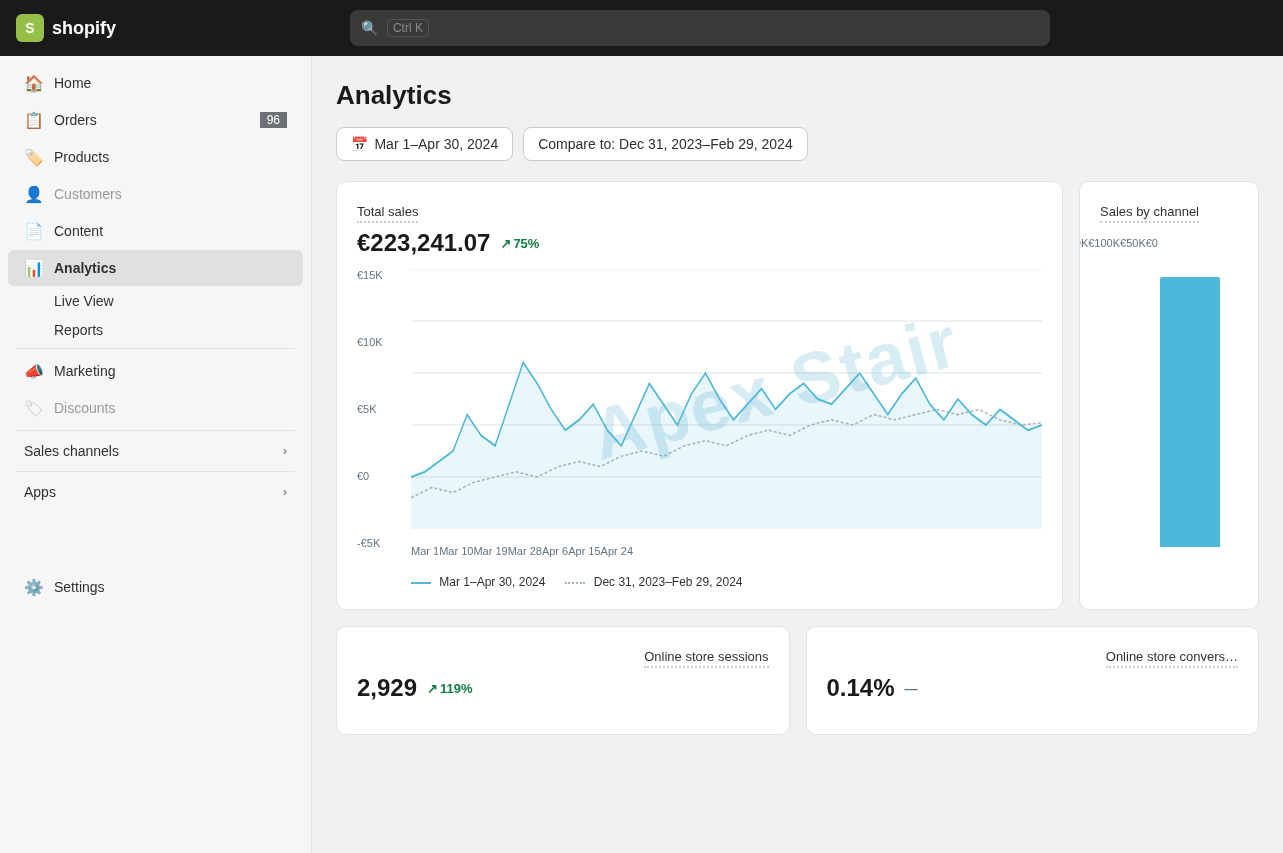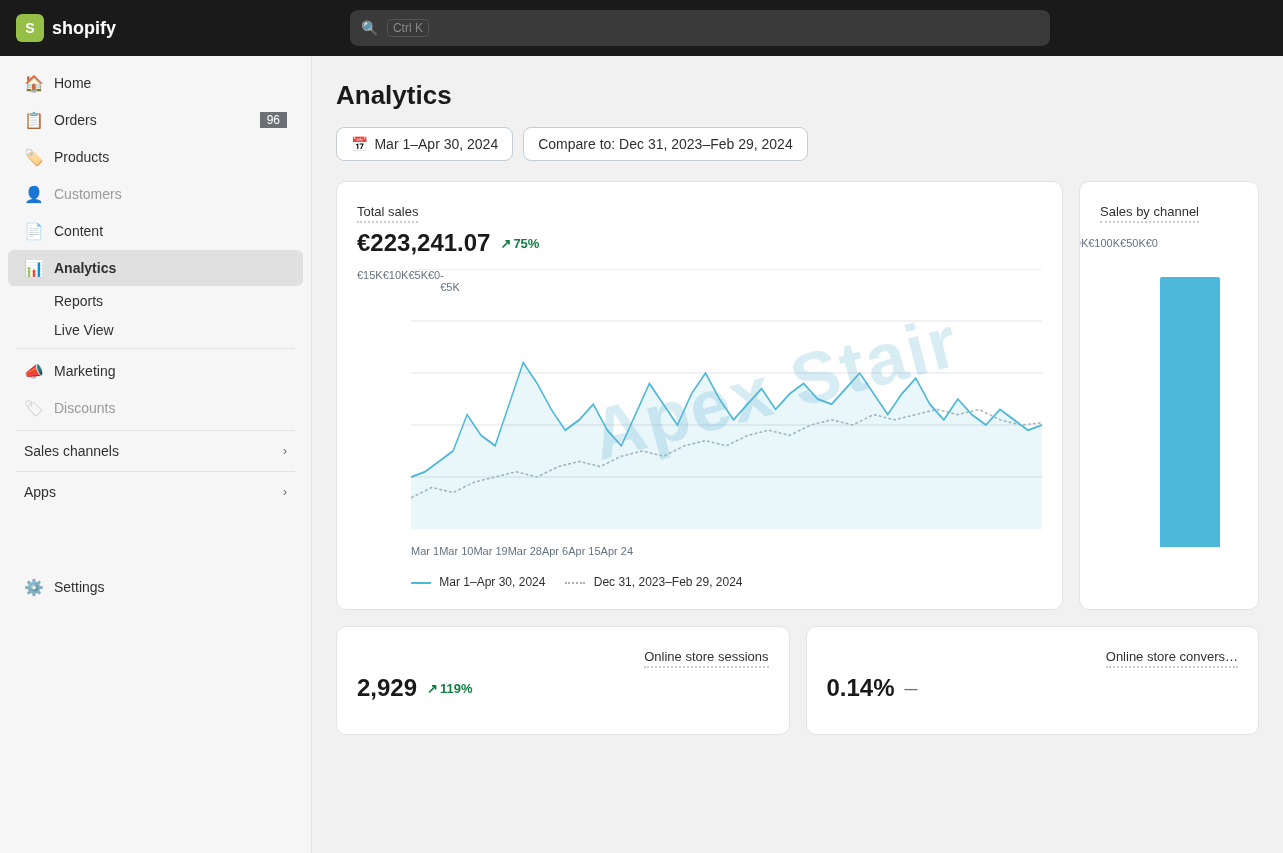--- a/index.html
+++ b/index.html
@@ -193,21 +193,21 @@
       height: 320px;
       position: relative;
     }
     .chart-y-labels {
       position: absolute;
       left: 0;
       top: 0;
       bottom: 40px;
       width: 50px;
       display: flex;
-      flex-direction: row;
+      flex-direction: column;
       justify-content: space-between;
       font-size: 11px;
       color: #637381;
     }
     .chart-svg-area {
       position: absolute;
       left: 54px;
       right: 0;
       top: 0;
       bottom: 60px;
@@ -303,25 +303,25 @@
       <span class="icon">📄</span>
       <span>Content</span>
     </div>
 
     <div class="sidebar-item active">
       <span class="icon">📊</span>
       <span>Analytics</span>
     </div>
 
     <div class="sidebar-sub-item">
+      <span>Live View</span>
+    </div>
+
+    <div class="sidebar-sub-item">
       <span>Reports</span>
-    </div>
-
-    <div class="sidebar-sub-item">
-      <span>Live View</span>
     </div>
 
     <div class="sidebar-divider"></div>
 
     <div class="sidebar-item">
       <span class="icon">📣</span>
       <span>Marketing</span>
     </div>
 
     <div class="sidebar-item disabled">

